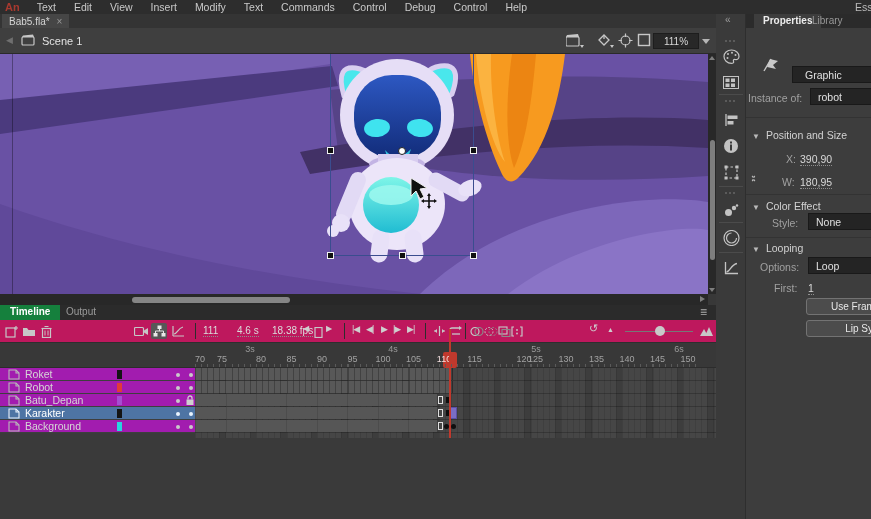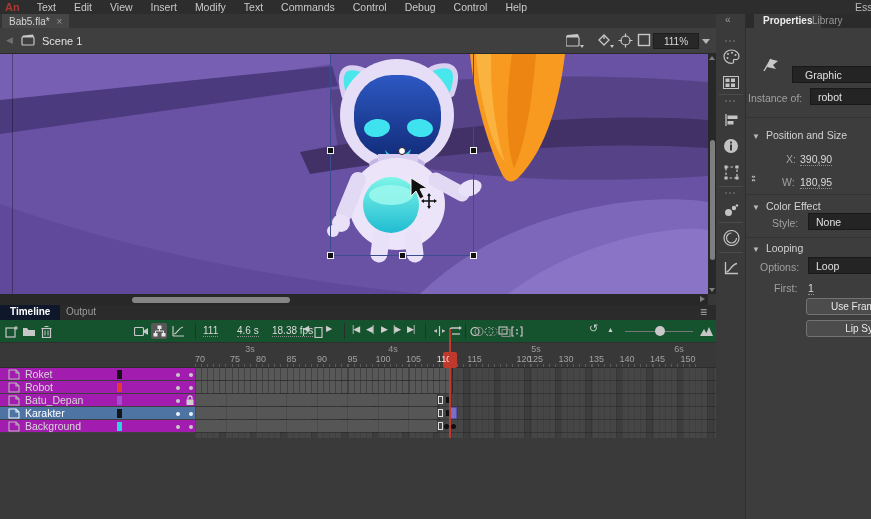--- a/index.html
+++ b/index.html
@@ -44,25 +44,25 @@
   #hscroll-thumb { position:absolute; left:132px; top:2.5px; width:158px; height:6px; background:#858585; border-radius:3px; }
   #hscroll-arrow { position:absolute; right:3px; top:2px; width:0; height:0; border-top:3.5px solid transparent; border-bottom:3.5px solid transparent; border-left:5px solid #7e7e7e; }
   #vscroll { left:708px; top:54px; width:8px; height:240px; background:#282828; }
   #vscroll-thumb { position:absolute; left:1.5px; top:86px; width:5px; height:120px; background:#7e7e7e; border-radius:3px; }
   .vscroll-arrow-up { position:absolute; left:1px; top:2px; width:0; height:0; border-left:3px solid transparent; border-right:3px solid transparent; border-bottom:4px solid #7e7e7e; }
   .vscroll-arrow-dn { position:absolute; left:1px; bottom:2px; width:0; height:0; border-left:3px solid transparent; border-right:3px solid transparent; border-top:4px solid #7e7e7e; }
 
   
   #timeline { left:0; top:305px; width:716px; height:214px; background:#3a3a3a; }
   #tl-tabs { position:absolute; left:0; top:0; width:716px; height:15px; background:#2b2b2b; }
-  #tl-tab-timeline { position:absolute; left:0; top:0; height:15px; padding:1px 10px; background:#0f172a; color:#fff; font-size:10px; font-weight:bold; }
+  #tl-tab-timeline { position:absolute; left:0; top:0; height:15px; padding:1px 10px; background:#15803d; color:#fff; font-size:10px; font-weight:bold; }
   #tl-tab-output { position:absolute; left:66px; top:1px; color:#9a9a9a; font-size:10px; }
   #tl-panel-menu { position:absolute; left:700px; top:0; color:#b0b0b0; font-size:12px; }
 
-  #tl-toolbar { position:absolute; left:0; top:15px; width:716px; height:23px; background:#14532d; border-bottom:1px solid #2e2e2e; }
+  #tl-toolbar { position:absolute; left:0; top:15px; width:716px; height:23px; background:#be185d; border-bottom:1px solid #2e2e2e; }
   .tbi { position:absolute; top:3px; width:16px; height:16px; display:flex; align-items:center; justify-content:center; color:#c7c7c7; }
   .tbi svg { display:block; }
   .hot { color:#dcdcdc; font-size:10px; border-bottom:1px dotted #8f8f8f; position:absolute; top:5px; }
   .tb-glyph { position:absolute; top:4px; color:#cfcfcf; font-size:9px; letter-spacing:-1px; }
   .tb-sep { position:absolute; top:3px; width:1px; height:16px; background:#2d2d2d; }
   #parent-toggle { background:#575757; border-radius:2px; }
   #tl-zoom-track { position:absolute; left:625px; top:11px; width:68px; height:1px; background:#777; }
   #tl-zoom-knob { position:absolute; left:655px; top:6px; width:10px; height:10px; border-radius:50%; background:#c9c9c9; }
   #tl-zoom-max svg { display:block; }
 
@@ -392,21 +392,21 @@
       </span>
     </div>
 
     <div id="tl-ruler">
       <span class="sec-label" style="left:210px">3s</span>
       <span class="sec-label" style="left:353px">4s</span>
       <span class="sec-label" style="left:496px">5s</span>
       <span class="sec-label" style="left:639px">6s</span>
       <div id="playhead-marker"></div>
       <span class="frame-label" style="left:188px">70</span>
-      <span class="frame-label" style="left:223px">75</span>
+      <span class="frame-label" style="left:210px">75</span>
       <span class="frame-label" style="left:249px">80</span>
       <span class="frame-label" style="left:279.5px">85</span>
       <span class="frame-label" style="left:310px">90</span>
       <span class="frame-label" style="left:340.5px">95</span>
       <span class="frame-label" style="left:371px">100</span>
       <span class="frame-label" style="left:401.5px">105</span>
       <span class="frame-label" style="left:432px;color:#f2dede">110</span>
       <span class="frame-label" style="left:462.5px">115</span>
       <span class="frame-label" style="left:512px">120</span>
       <span class="frame-label" style="left:523.5px">125</span>

